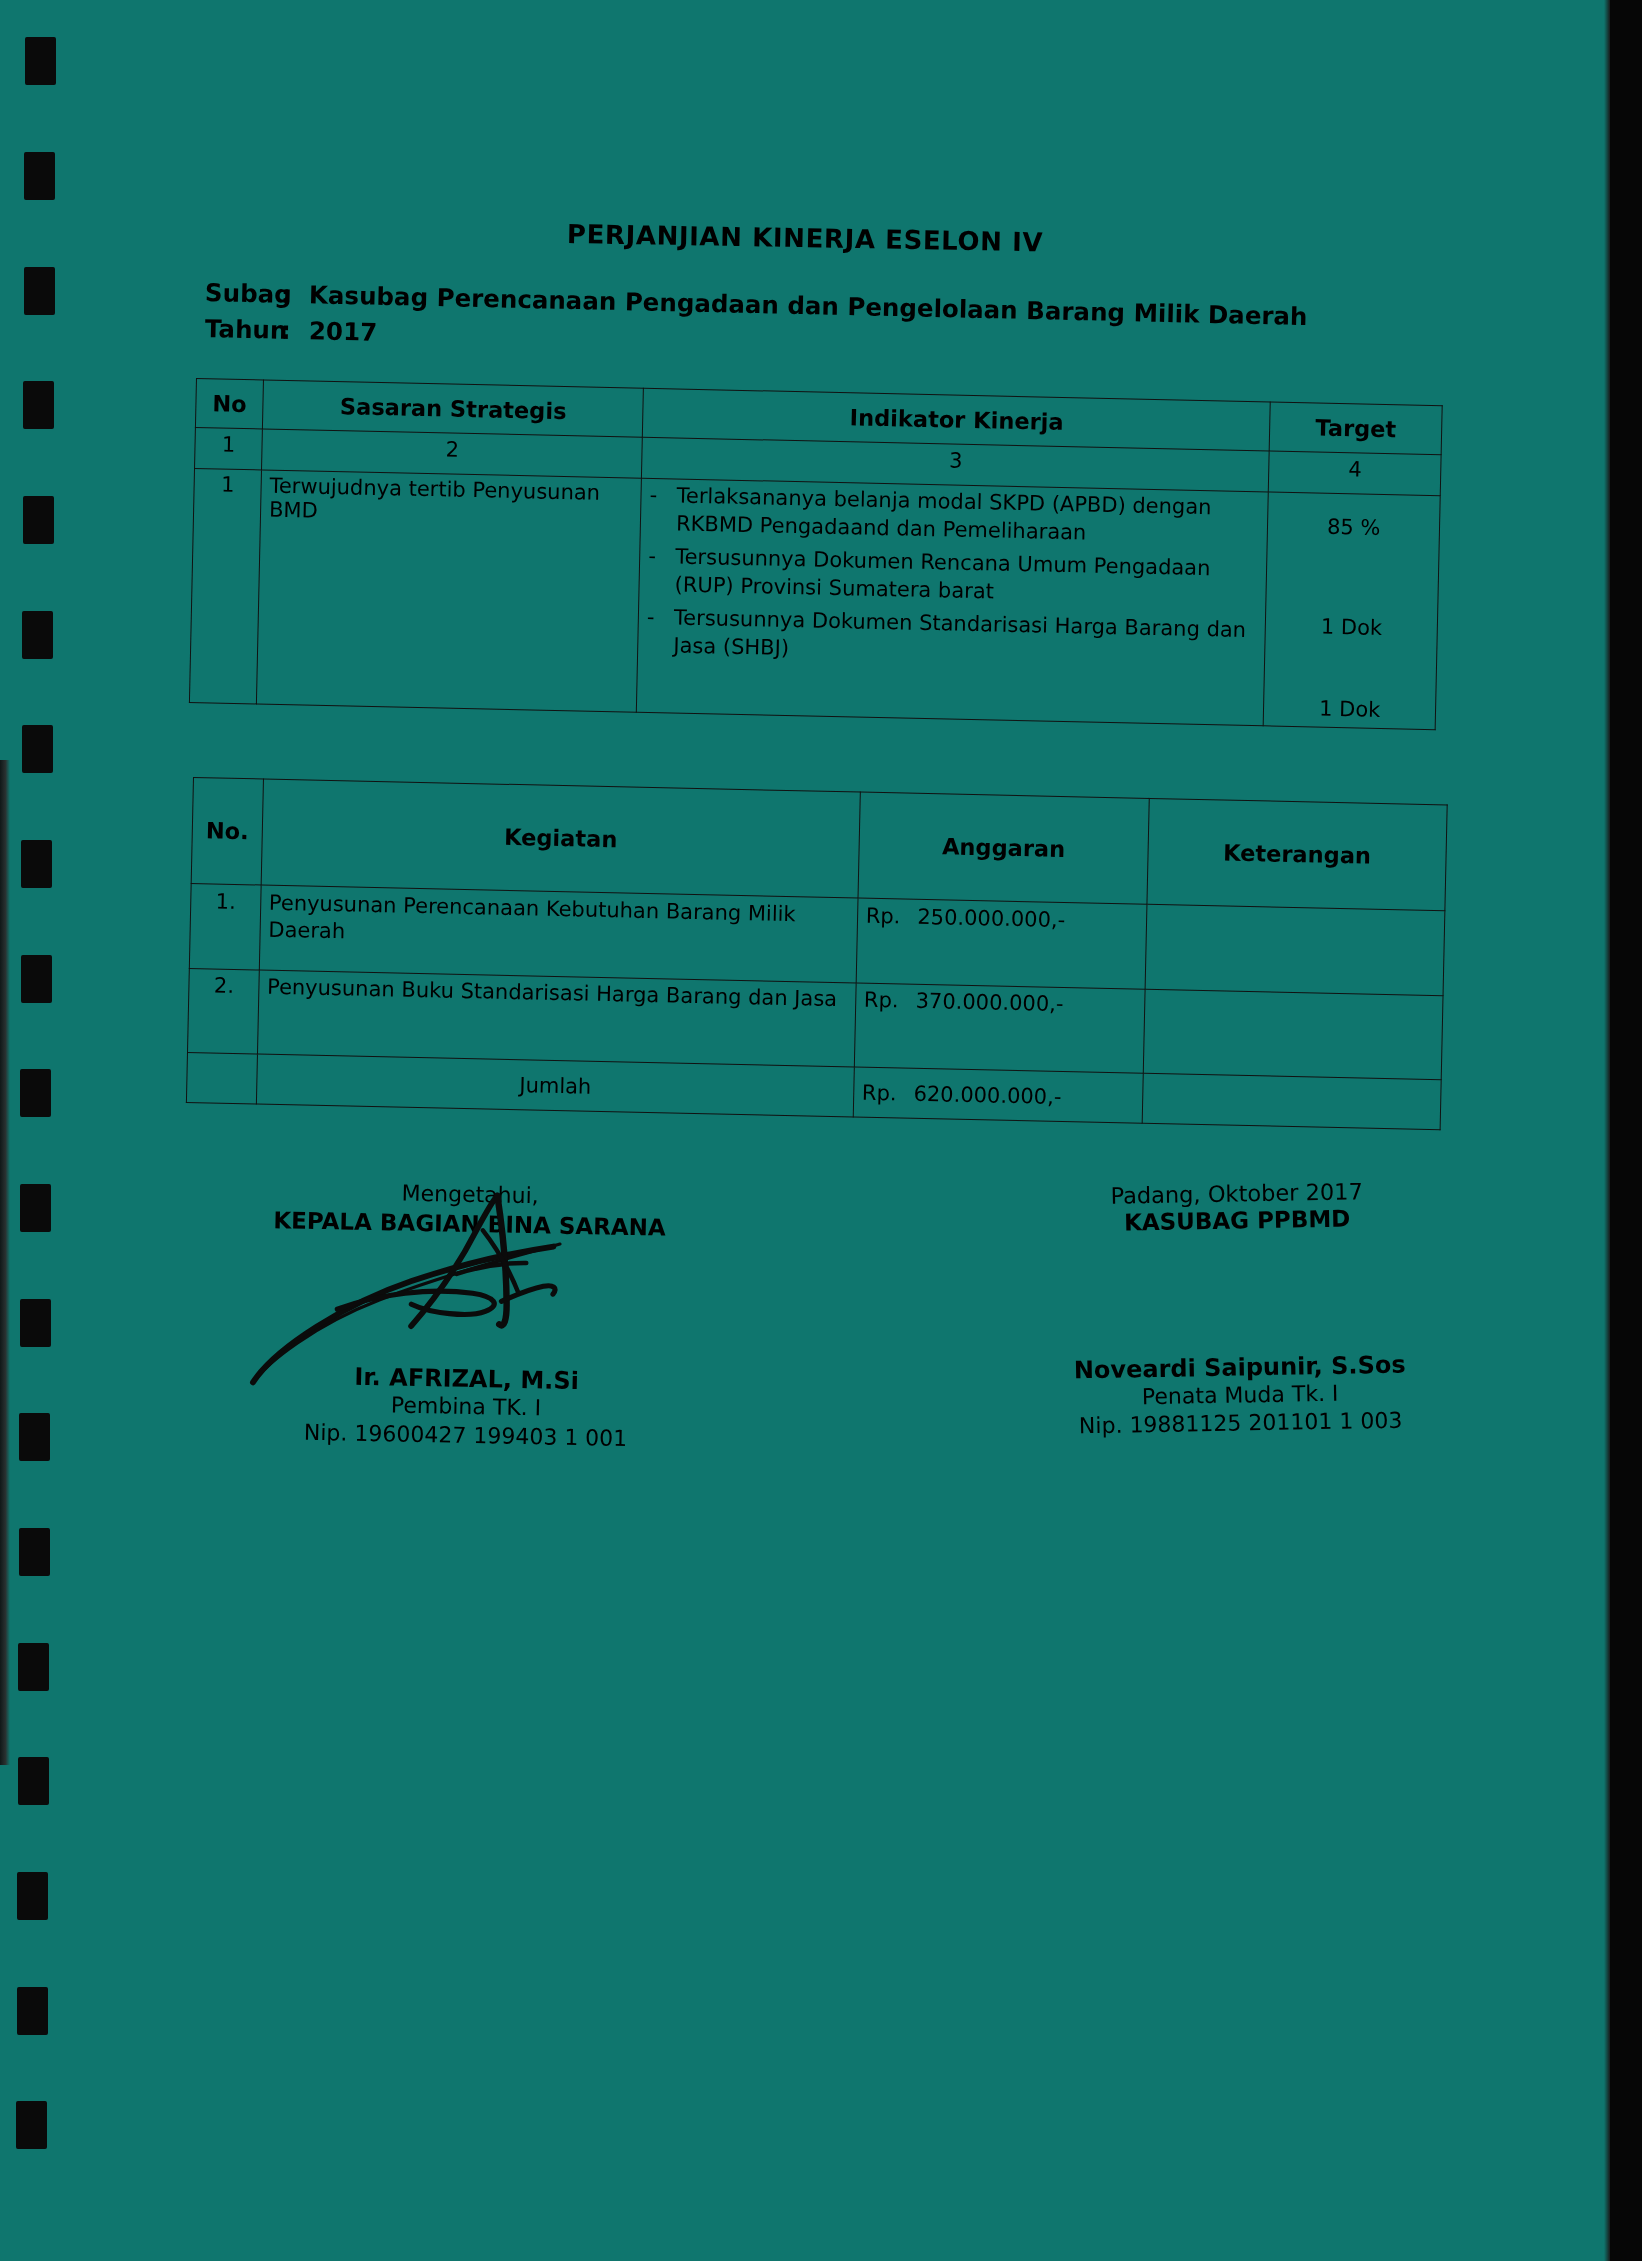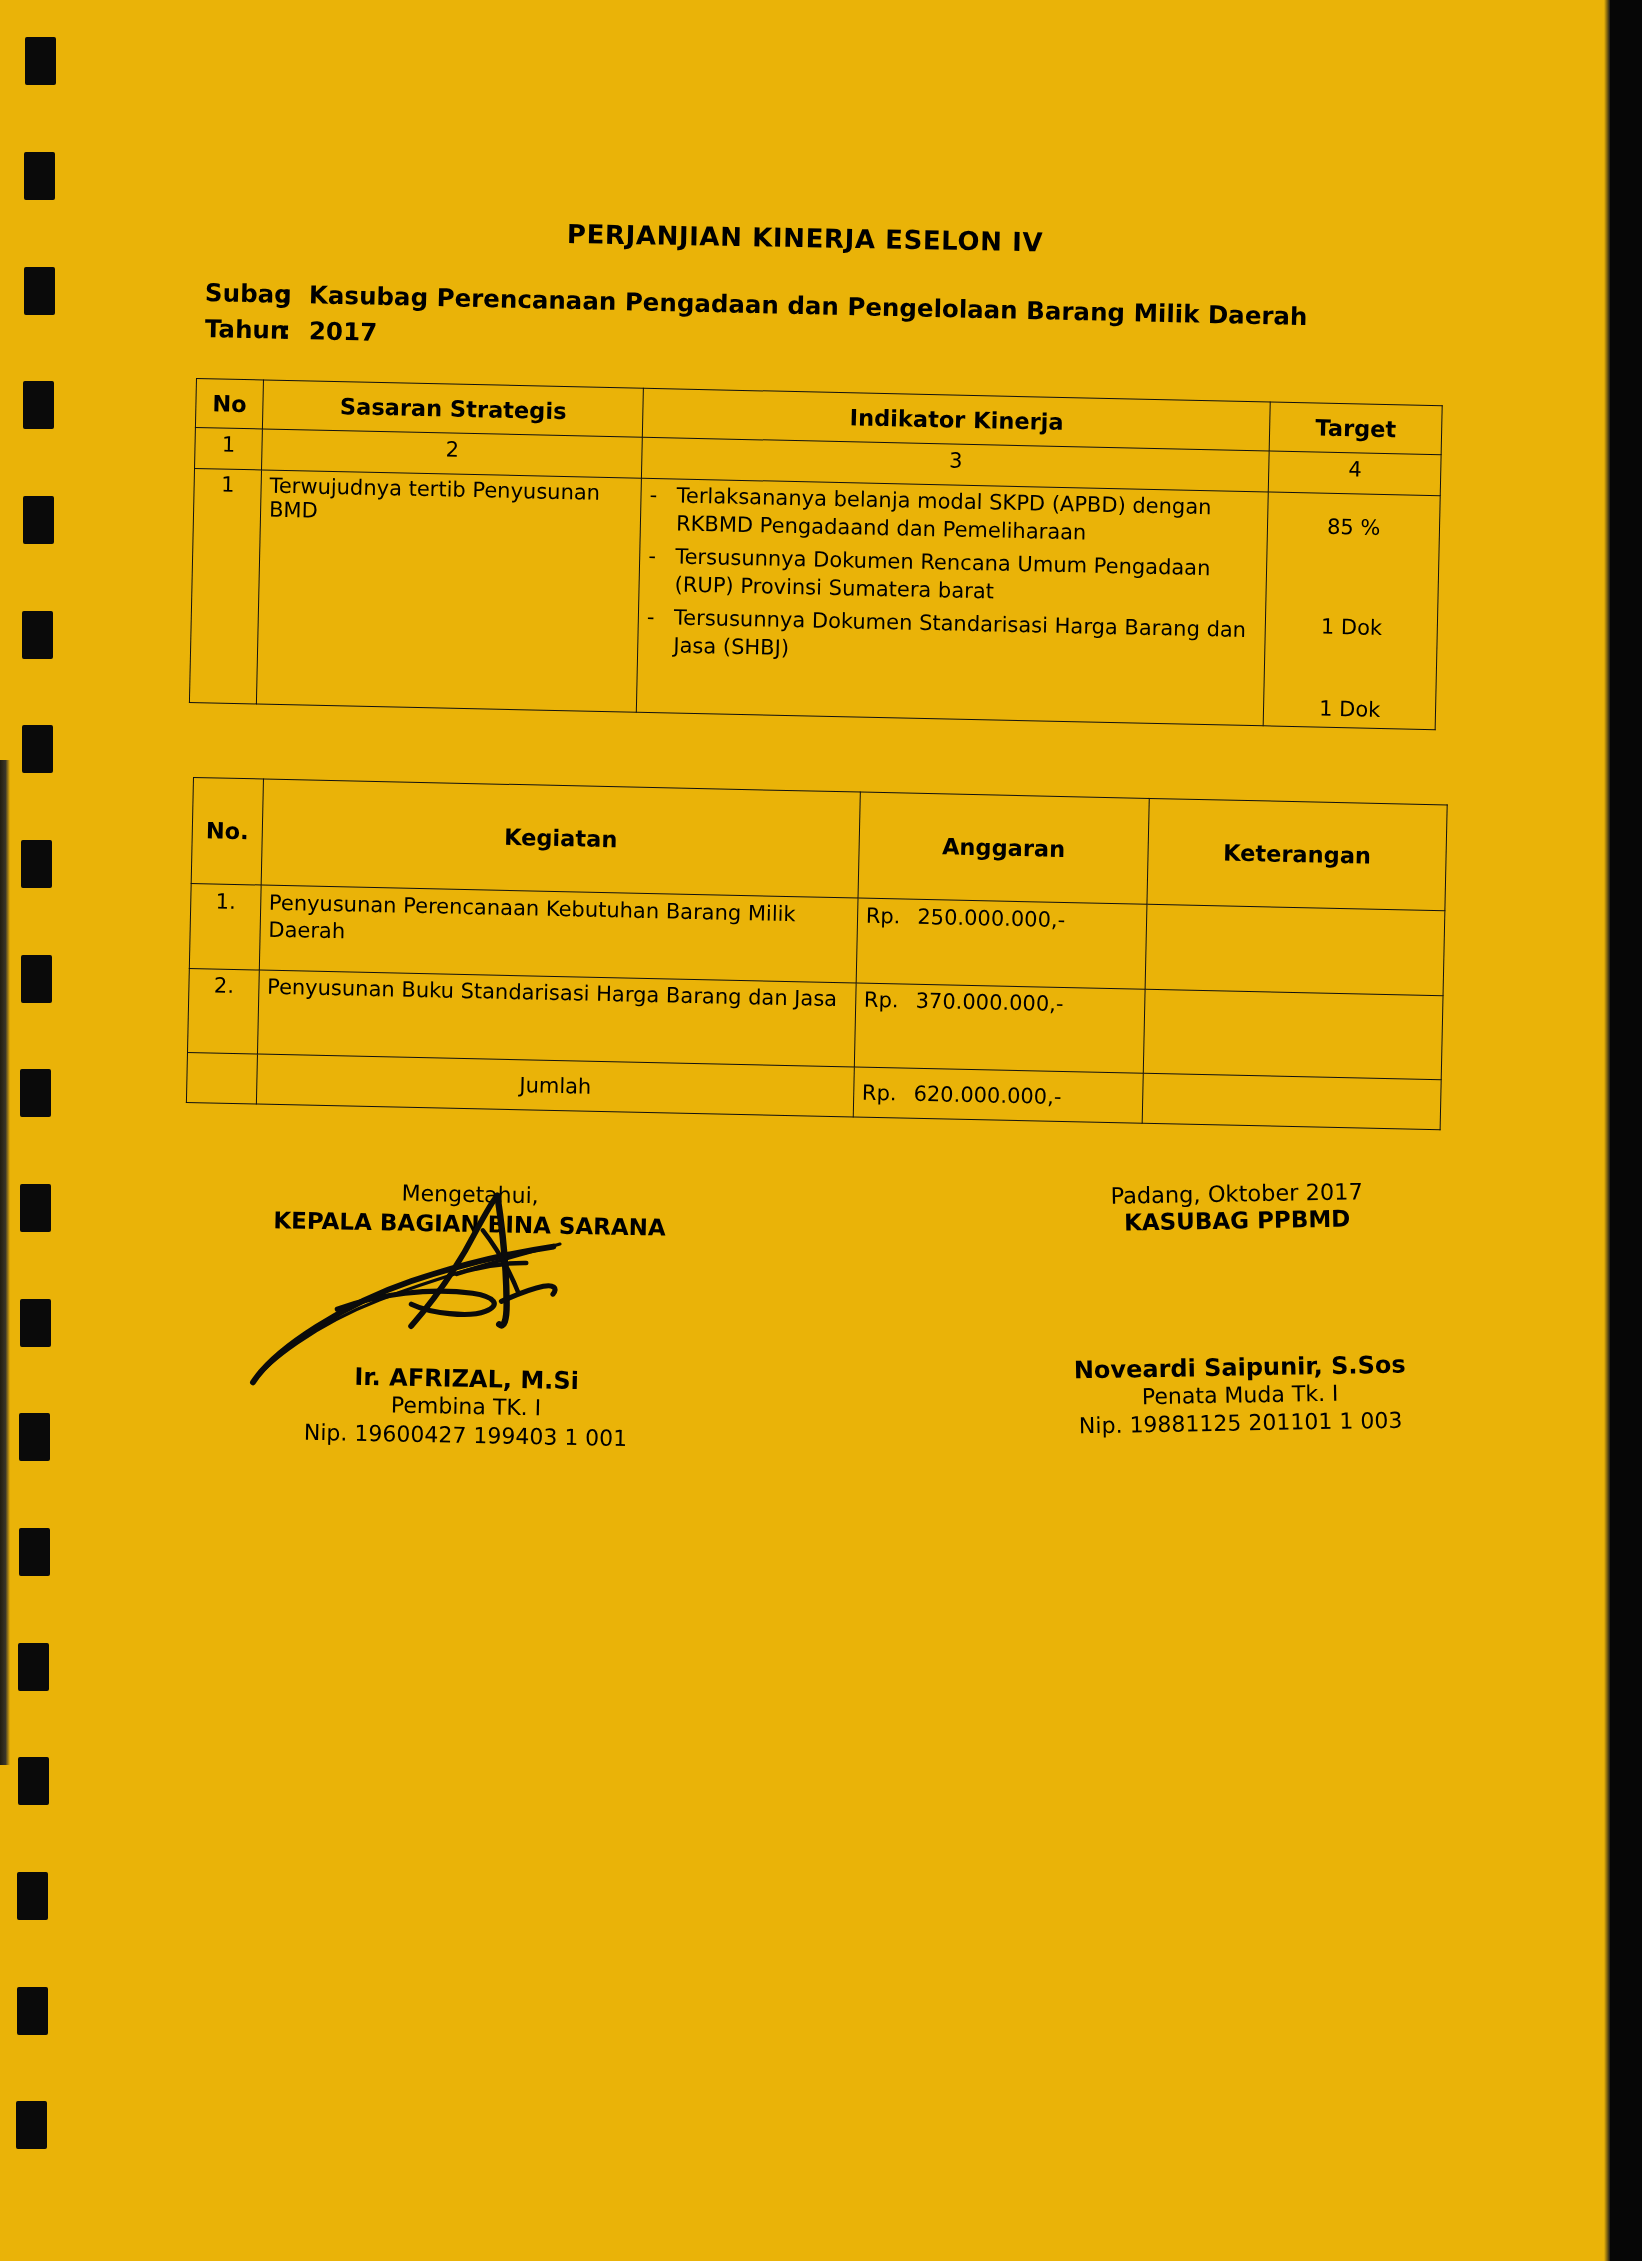--- a/index.html
+++ b/index.html
@@ -3,21 +3,21 @@
 <meta charset="utf-8">
 <title>Perjanjian Kinerja Eselon IV</title>
 <style>
   html,body{margin:0;padding:0;background:#ffffff;}
   body{
     width:1643px;height:2261px;position:relative;overflow:hidden;
     font-family:"DejaVu Sans","Liberation Sans",sans-serif;
     color:#000;
     -webkit-font-smoothing:none;
   }
-  .page{position:absolute;inset:0;background:#eab308;}
+  .page{position:absolute;inset:0;background:#0f766e;}
 
   
   #binding-holes{position:absolute;left:0;top:0;width:77px;height:2261px;}
   #binding-holes .hole{
     position:absolute;left:24.5px;width:31px;height:48px;background:#0a0a0a;
     border-radius:1.9px;
   }
   #edge-smudge{
     position:absolute;left:0;top:760px;width:10.3px;height:1005px;
     background:linear-gradient(to right,#101010 0%,#2b2b2b 55%,rgba(255,255,255,0) 100%);

